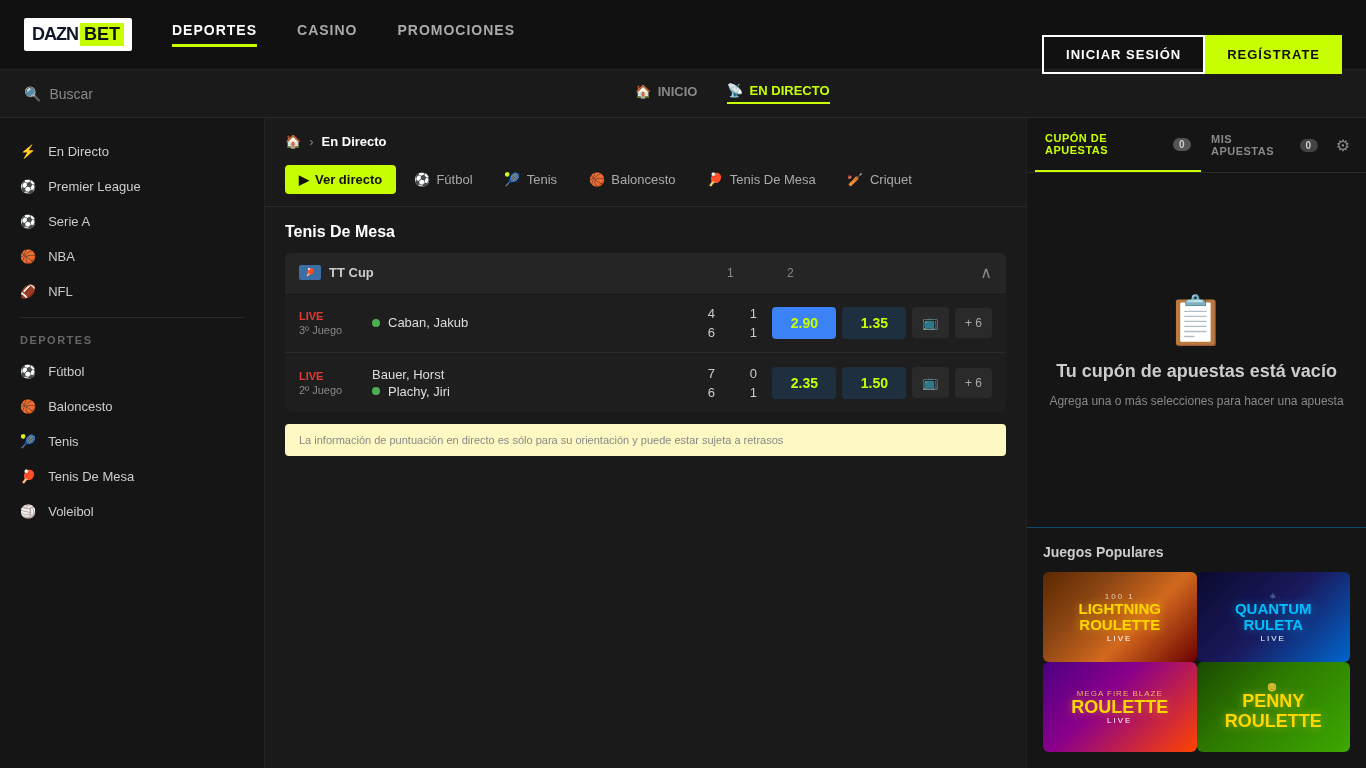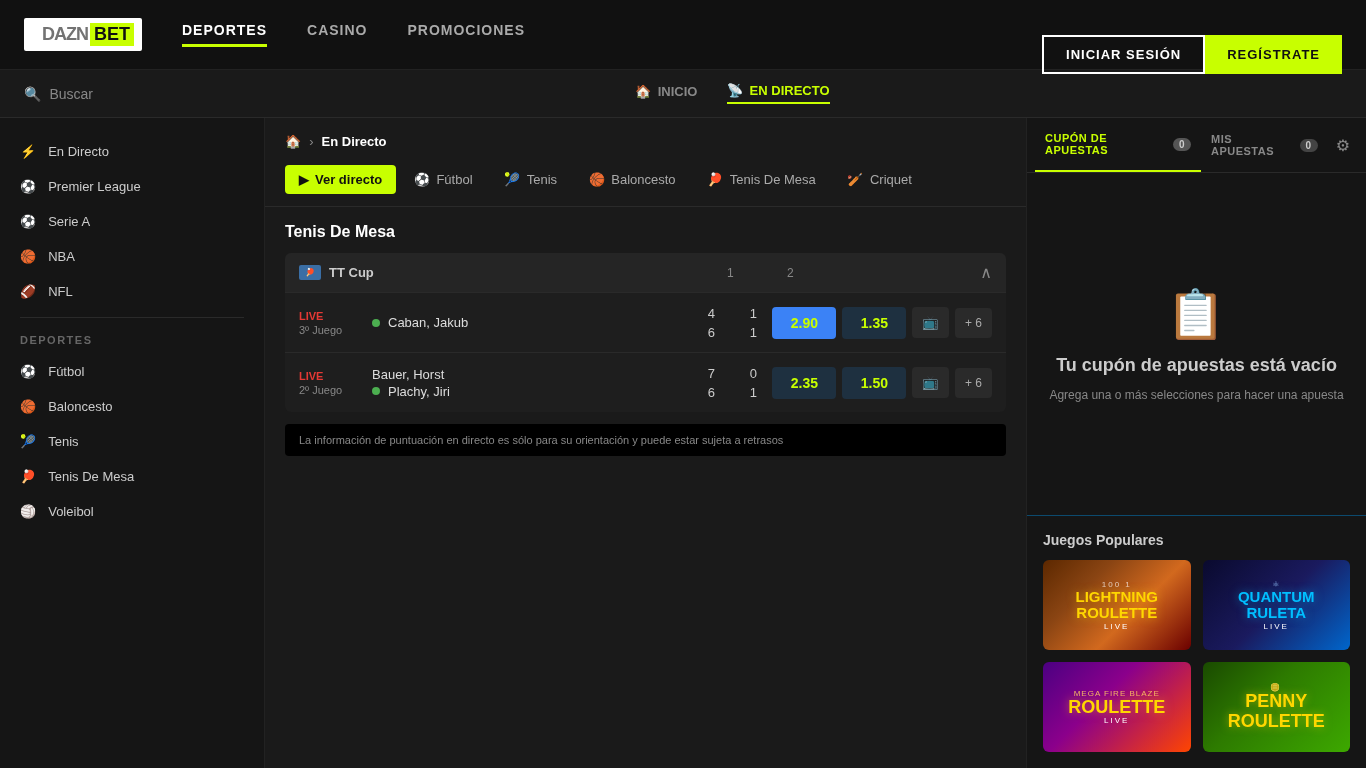--- a/index.html
+++ b/index.html
@@ -3,21 +3,21 @@
   <meta charset="utf-8">
   <style>
     * { box-sizing: border-box; margin: 0; padding: 0; }
     body { background: #111; color: #fff; font-family: 'Arial', sans-serif; width: 1366px; height: 768px; overflow: hidden; }
   </style>
 </head>
 <body>
 
 <nav style="background:#111;height:70px;display:flex;align-items:center;padding:0 24px;gap:40px;border-bottom:1px solid #222;">
   <div style="display:flex;align-items:center;background:#fff;padding:5px 8px;border-radius:2px;gap:2px;">
-    <span style="color:#737373;font-weight:900;font-size:18px;letter-spacing:-1px;margin-left:10px;">DAZN</span>
+    <span style="color:#0f172a;font-weight:900;font-size:18px;letter-spacing:-1px;">DAZN</span>
     <span style="background:#c8ff00;color:#111;font-weight:900;font-size:18px;padding:1px 4px;">BET</span>
   </div>
   <div style="display:flex;gap:40px;flex:1;">
     <span style="color:#fff;font-size:14px;font-weight:700;letter-spacing:1px;cursor:pointer;padding-bottom:6px;border-bottom:3px solid #c8ff00;">DEPORTES</span>
     <span style="color:#aaa;font-size:14px;font-weight:700;letter-spacing:1px;cursor:pointer;">CASINO</span>
     <span style="color:#aaa;font-size:14px;font-weight:700;letter-spacing:1px;cursor:pointer;">PROMOCIONES</span>
   </div>
   <div style="display:flex;gap:0;margin-top:39px;">
     <button style="background:transparent;border:2px solid #fff;color:#fff;padding:10px 22px;font-size:13px;font-weight:700;letter-spacing:1px;cursor:pointer;text-transform:uppercase;">INICIAR SESIÓN</button>
     <button style="background:#c8ff00;border:none;color:#111;padding:10px 22px;font-size:13px;font-weight:700;letter-spacing:1px;cursor:pointer;text-transform:uppercase;">REGÍSTRATE</button>
@@ -195,21 +195,21 @@
           </div>
           <div style="display:flex;gap:6px;align-items:center;">
             <button style="background:#1e3040;border:none;color:#c8ff00;padding:8px 14px;font-size:14px;font-weight:700;cursor:pointer;border-radius:4px;min-width:64px;text-align:center;">2.35</button>
             <button style="background:#1e3040;border:none;color:#c8ff00;padding:8px 14px;font-size:14px;font-weight:700;cursor:pointer;border-radius:4px;min-width:64px;text-align:center;">1.50</button>
             <button style="background:#2a2a2a;border:none;color:#888;padding:8px 10px;cursor:pointer;border-radius:4px;">📺</button>
             <button style="background:#2a2a2a;border:none;color:#aaa;padding:8px 10px;cursor:pointer;border-radius:4px;font-size:12px;">+ 6</button>
           </div>
         </div>
       </div>
 
-      <div style="margin:12px 0 0;padding:10px 14px;background:#000000;color:#888;font-size:11px;border-radius:4px;">La información de puntuación en directo es sólo para su orientación y puede estar sujeta a retrasos</div>
+      <div style="margin:12px 0 0;padding:10px 14px;background:#fef9c3;color:#888;font-size:11px;border-radius:4px;">La información de puntuación en directo es sólo para su orientación y puede estar sujeta a retrasos</div>
     </div>
   </div>
 
   <div style="width:340px;background:#151515;flex-shrink:0;display:flex;flex-direction:column;border-left:1px solid #222;">
 
     <div style="display:flex;align-items:center;border-bottom:1px solid #2a2a2a;padding:0 8px;">
       <div style="display:flex;align-items:center;gap:6px;padding:14px 10px;color:#c8ff00;font-size:11px;font-weight:700;letter-spacing:0.5px;cursor:pointer;text-transform:uppercase;border-bottom:2px solid #c8ff00;">
         <span>CUPÓN DE APUESTAS</span>
         <span style="background:#555;color:#ccc;border-radius:10px;padding:1px 6px;font-size:10px;font-weight:700;">0</span>
       </div>
@@ -221,21 +221,21 @@
     </div>
 
     <div style="flex:1;display:flex;flex-direction:column;align-items:center;justify-content:center;gap:12px;padding:20px;">
       <div style="font-size:48px;color:#555;">📋</div>
       <div style="font-size:18px;font-weight:700;color:#ccc;text-align:center;">Tu cupón de apuestas está vacío</div>
       <div style="font-size:12px;color:#888;text-align:center;">Agrega una o más selecciones para hacer una apuesta</div>
     </div>
 
     <div style="padding:16px;border-top:1px solid #0c4a6e;">
       <div style="font-size:14px;font-weight:700;margin-bottom:12px;color:#ccc;">Juegos Populares</div>
-      <div style="display:grid;grid-template-columns:1fr 1fr;gap:12px;">
+      <div style="display:grid;grid-template-columns:1fr 1fr;gap:0;">
 
         <div style="border-radius:6px;overflow:hidden;height:90px;cursor:pointer;position:relative;background:linear-gradient(135deg,#5c2800 0%,#8B4513 30%,#D2691E 60%,#6B0000 100%);">
           <div style="position:absolute;top:0;left:0;right:0;bottom:0;display:flex;flex-direction:column;align-items:center;justify-content:center;padding:6px;">
             <div style="font-size:8px;color:rgba(255,255,255,0.7);letter-spacing:2px;text-transform:uppercase;">100 1</div>
             <div style="font-size:15px;font-weight:900;color:#FFD700;text-shadow:0 0 10px rgba(255,215,0,0.5);text-transform:uppercase;text-align:center;line-height:1.1;">LIGHTNING<br>ROULETTE</div>
             <div style="font-size:8px;color:#fff;letter-spacing:2px;">LIVE</div>
           </div>
         </div>
 
         <div style="border-radius:6px;overflow:hidden;height:90px;cursor:pointer;position:relative;background:linear-gradient(135deg,#0a0a2e 0%,#1a1a5e 50%,#0066cc 100%);">

